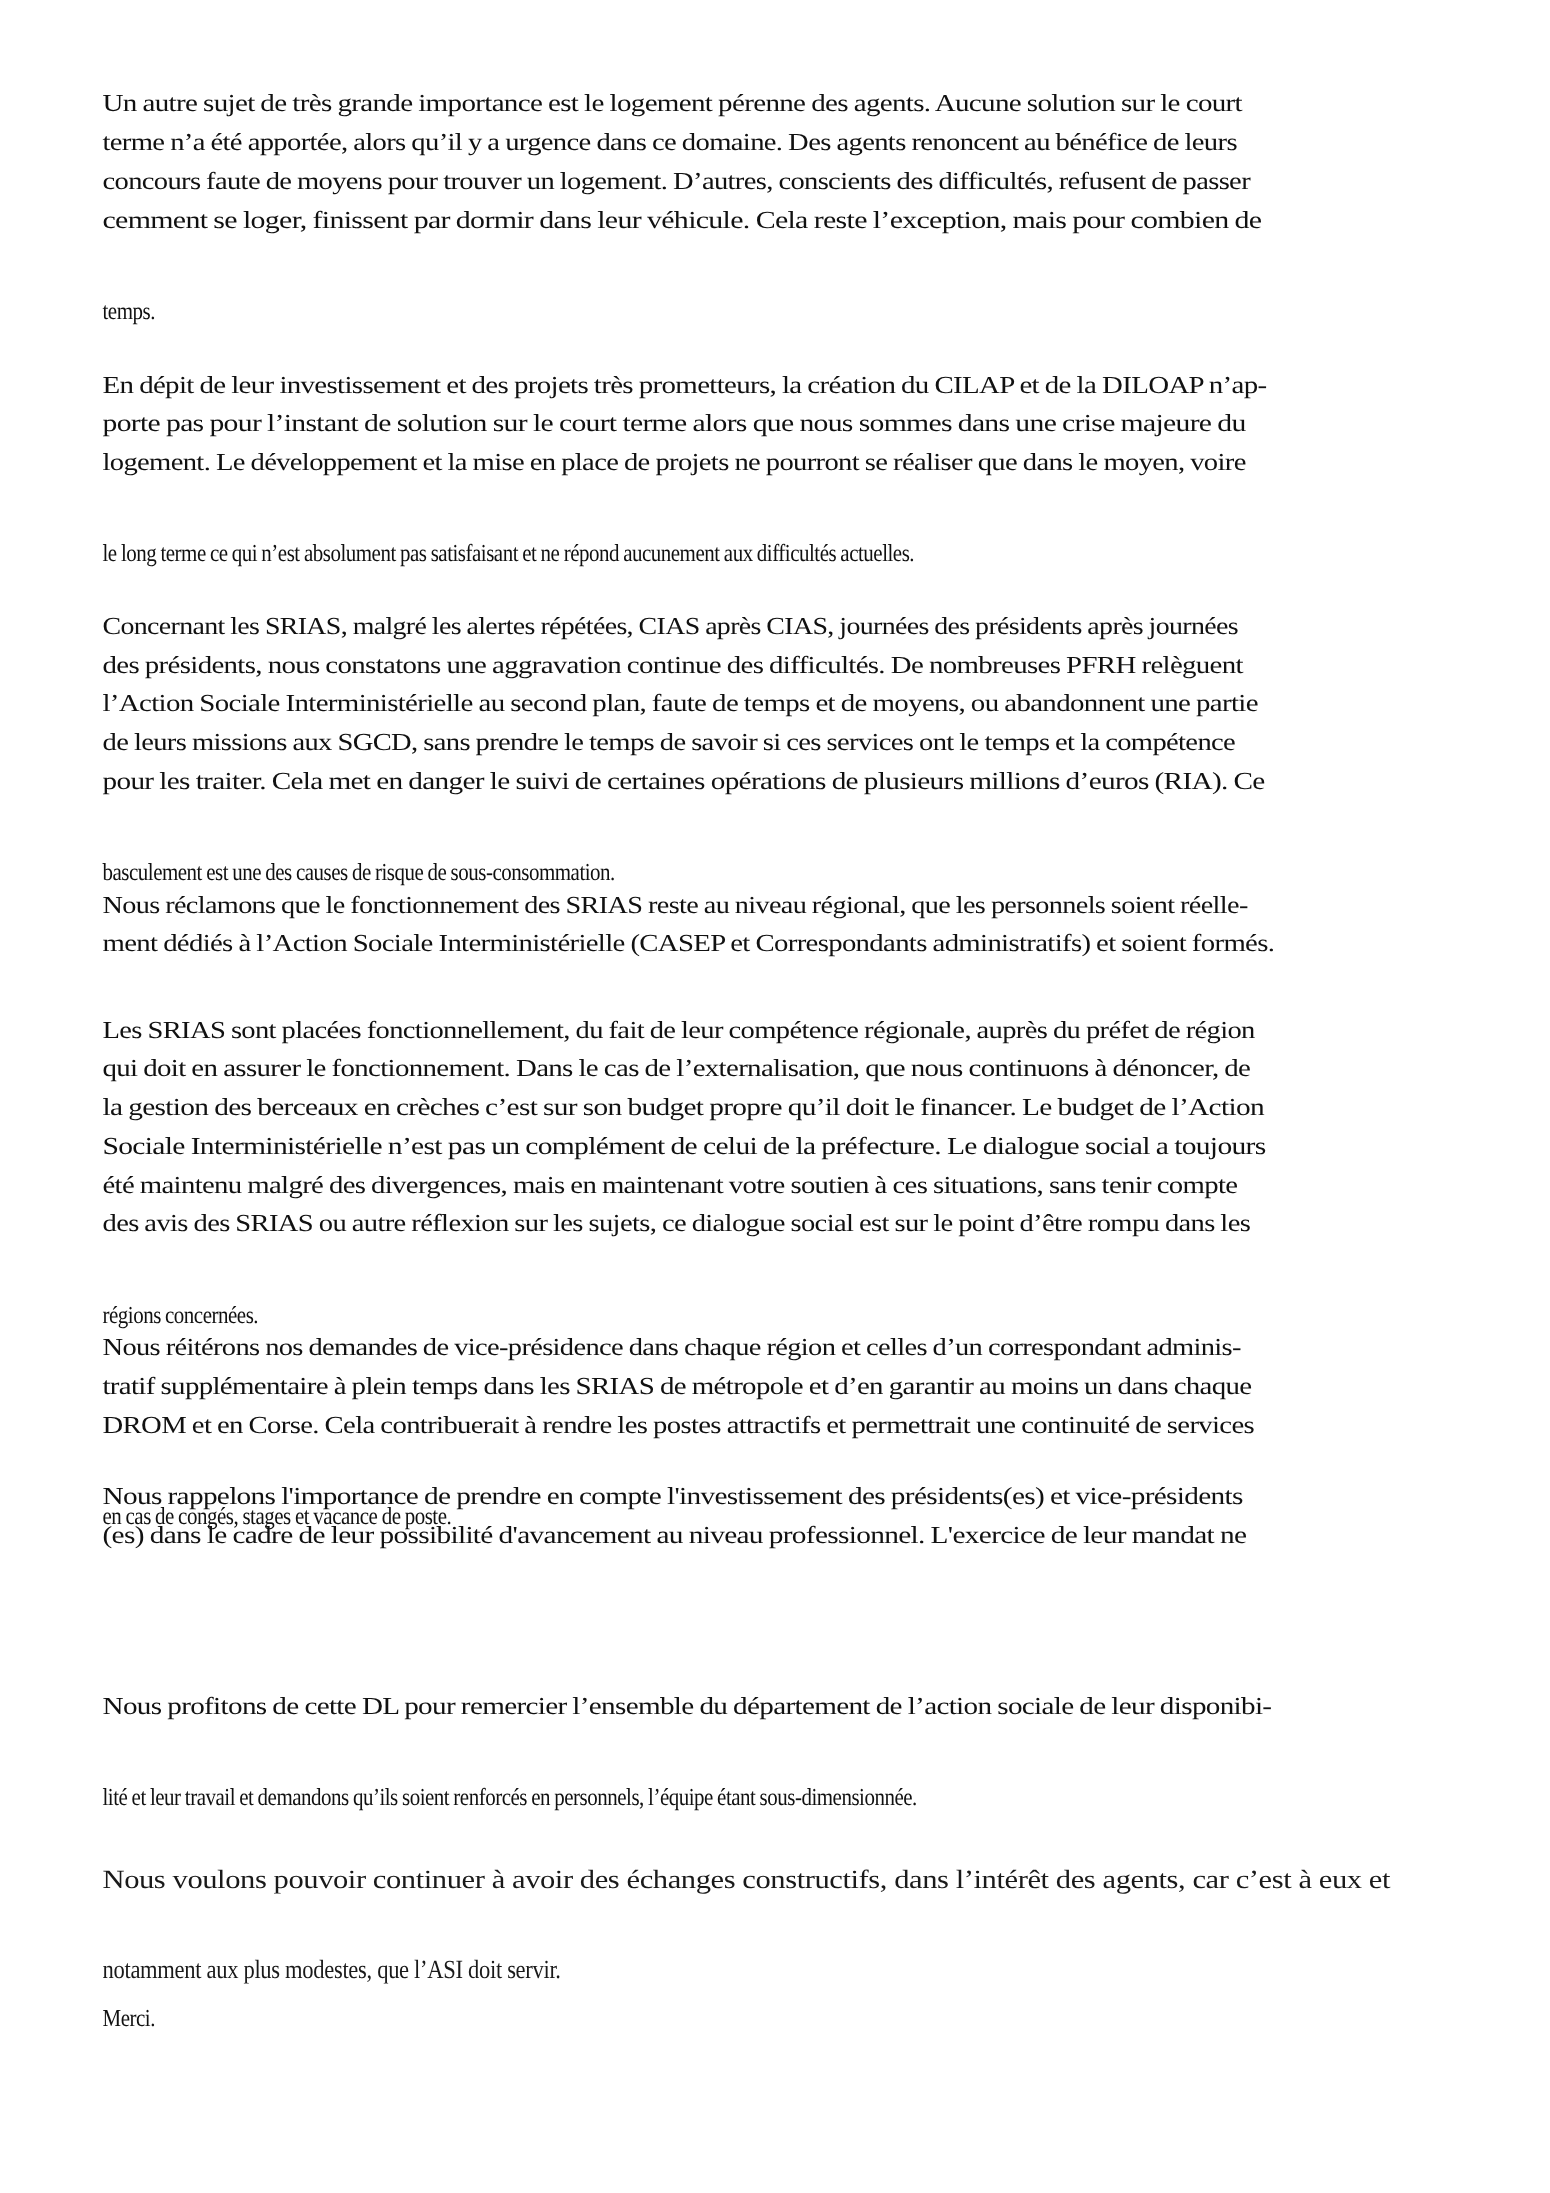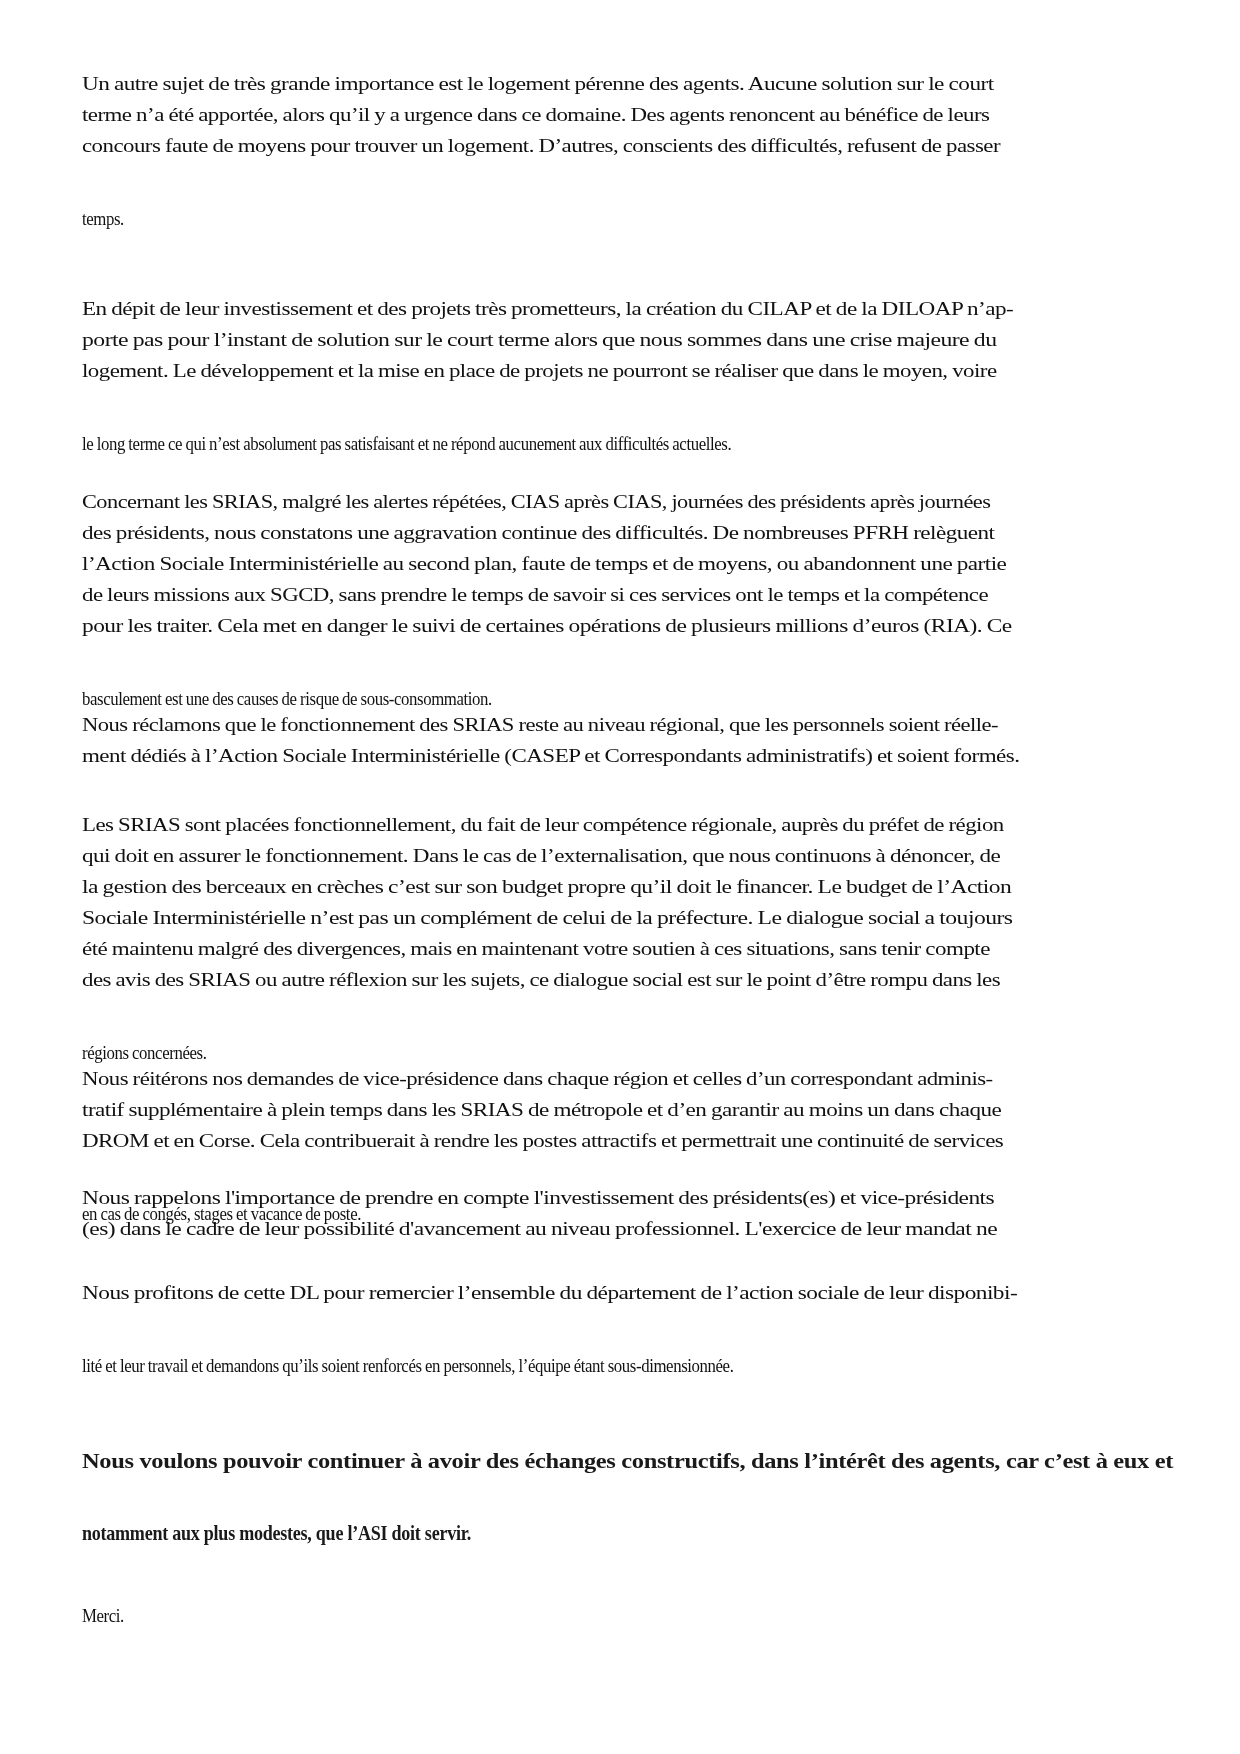--- a/index.html
+++ b/index.html
@@ -30,33 +30,34 @@
       word-spacing: 0;
       color: #1a1a1a;
     }
     #p1 { position: absolute; top: 0; }
     #p2 { position: absolute; top: 225px; }
     #p3 { position: absolute; top: 418px; }
     #p4 { position: absolute; top: 641px; }
     #p5 { position: absolute; top: 741px; }
     #p6 { position: absolute; top: 995px; }
     #p7 { position: absolute; top: 1114px; }
-    #p8 { position: absolute; top: 1209px; }
-    #p9 { position: absolute; top: 1378px; line-height: 30px; font-weight: bold; }
+    #p8 { position: absolute; top: 1282px; }
+    #p9 { position: absolute; top: 1420px; line-height: 30px; }
     #p10 { position: absolute; top: 1490px; }
   </style>
 </head>
 <body>
 
 <div class="page">
 
   <p class="para" id="p1">
     <span class="line"><span style="white-space: nowrap; display: inline-block; transform-origin: left top; transform: scaleX(1.1914);">Un autre sujet de très grande importance est le logement pérenne des agents. Aucune solution sur le court</span></span>
     <span class="line"><span style="white-space: nowrap; display: inline-block; transform-origin: left top; transform: scaleX(1.1749);">terme n’a été apportée, alors qu’il y a urgence dans ce domaine. Des agents renoncent au bénéfice de leurs</span></span>
     <span class="line"><span style="white-space: nowrap; display: inline-block; transform-origin: left top; transform: scaleX(1.172);">concours faute de moyens pour trouver un logement. D’autres, conscients des difficultés, refusent de passer</span></span>
+    <span class="line"><span style="white-space: nowrap; display: inline-block; transform-origin: left top; transform: scaleX(1.2273);">cemment se loger, finissent par dormir dans leur véhicule. Cela reste l’exception, mais pour combien de</span></span>
     <span class="line last"><span style="white-space: nowrap; display: inline-block; transform-origin: left top; transform: scaleX(0.86);">temps.</span></span>
   </p>
 
   <p class="para" id="p2">
     <span class="line"><span style="white-space: nowrap; display: inline-block; transform-origin: left top; transform: scaleX(1.1869);">En dépit de leur investissement et des projets très prometteurs, la création du CILAP et de la DILOAP n’ap-</span></span>
     <span class="line"><span style="white-space: nowrap; display: inline-block; transform-origin: left top; transform: scaleX(1.2168);">porte pas pour l’instant de solution sur le court terme alors que nous sommes dans une crise majeure du</span></span>
     <span class="line"><span style="white-space: nowrap; display: inline-block; transform-origin: left top; transform: scaleX(1.1735);">logement. Le développement et la mise en place de projets ne pourront se réaliser que dans le moyen, voire</span></span>
     <span class="line last"><span style="white-space: nowrap; display: inline-block; transform-origin: left top; transform: scaleX(0.86);">le long terme ce qui n’est absolument pas satisfaisant et ne répond aucunement aux difficultés actuelles.</span></span>
   </p>
 

